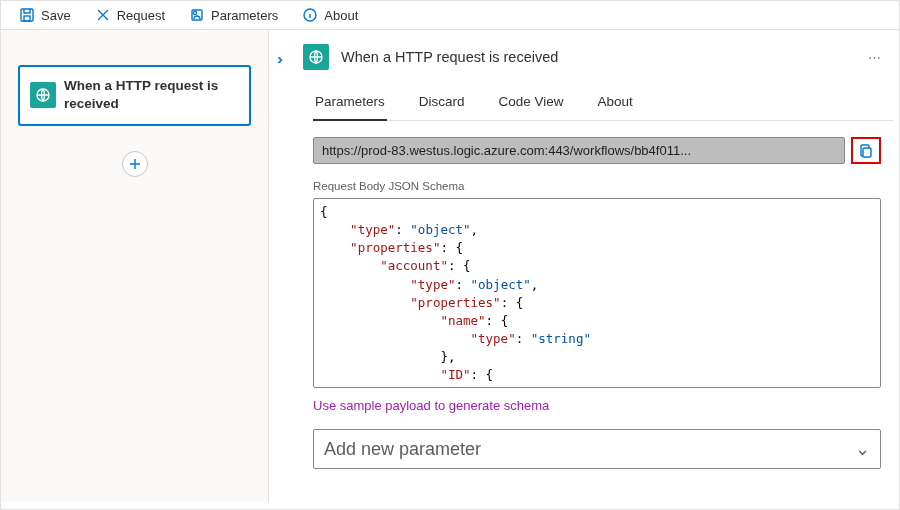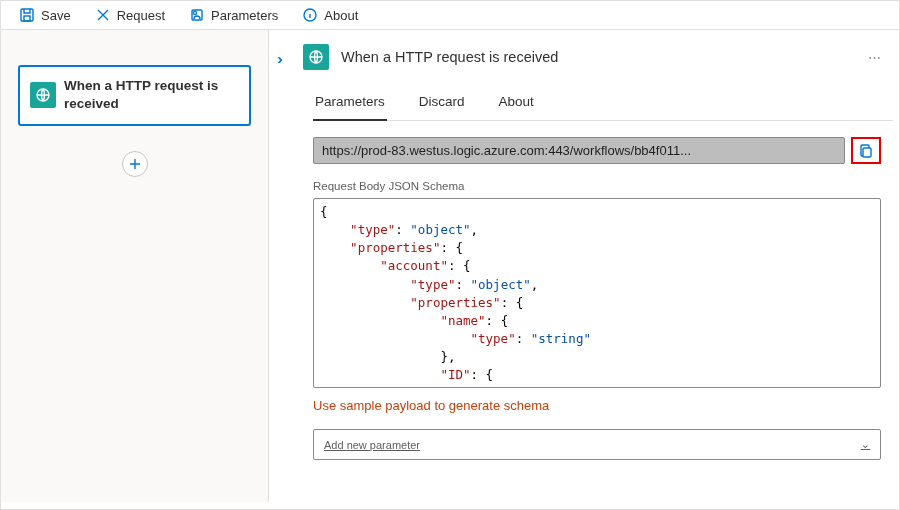--- a/index.html
+++ b/index.html
@@ -166,39 +166,38 @@
     font-size: 12.5px;
     line-height: 1.45;
     white-space: pre;
     color: #000;
   }
   .j-key { color: #a31515; }
   .j-str { color: #0451a5; }
   .j-brace { color: #000; }
 
   .link {
-    color: #c2410c;
+    color: #a21caf;
     font-size: 13px;
     cursor: pointer;
     display: inline-block;
     margin-top: 10px;
   }
 
   .param-select {
     margin-top: 16px;
     border: 1px solid #8a8886;
     border-radius: 2px;
     padding: 8px 10px;
     display: flex;
     justify-content: space-between;
     align-items: center;
     cursor: pointer;
-    font-size: 11px;
+    font-size: 18px;
     color: #605e5c;
-    text-decoration: underline;
   }
   .chev { color: #605e5c; }
 </style>
 </head>
 <body>
 
 <div class="toolbar">
   <div class="tbtn">
     <svg class="icon-blue" viewBox="0 0 16 16">
         <rect x="2" y="2" width="12" height="12" rx="1"></rect>
@@ -257,20 +256,21 @@
             <path d="M2 8h12M8 2c2 2.5 2 9.5 0 12M8 2c-2 2.5-2 9.5 0 12"></path>
           </svg>
       </div>
       <div class="title">When a HTTP request is received</div>
       <div class="ellipsis">⋯</div>
     </div>
 
     <div class="tabs">
       <div class="tab active">Parameters</div>
       <div class="tab">Discard</div>
+      <div class="tab">Code View</div>
       <div class="tab">About</div>
     </div>
 
     <div class="section">
       <div class="url-row">
         <div class="url-input">https://prod-83.westus.logic.azure.com:443/workflows/bb4f011...</div>
         <div class="copy-btn">
           <svg viewBox="0 0 16 16">
               <rect x="5" y="5" width="8" height="9" rx="1"></rect>
               <path d="M11 5V3a1 1 0 0 0-1-1H4a1 1 0 0 0-1 1v9a1 1 0 0 0 1 1h1"></path>

